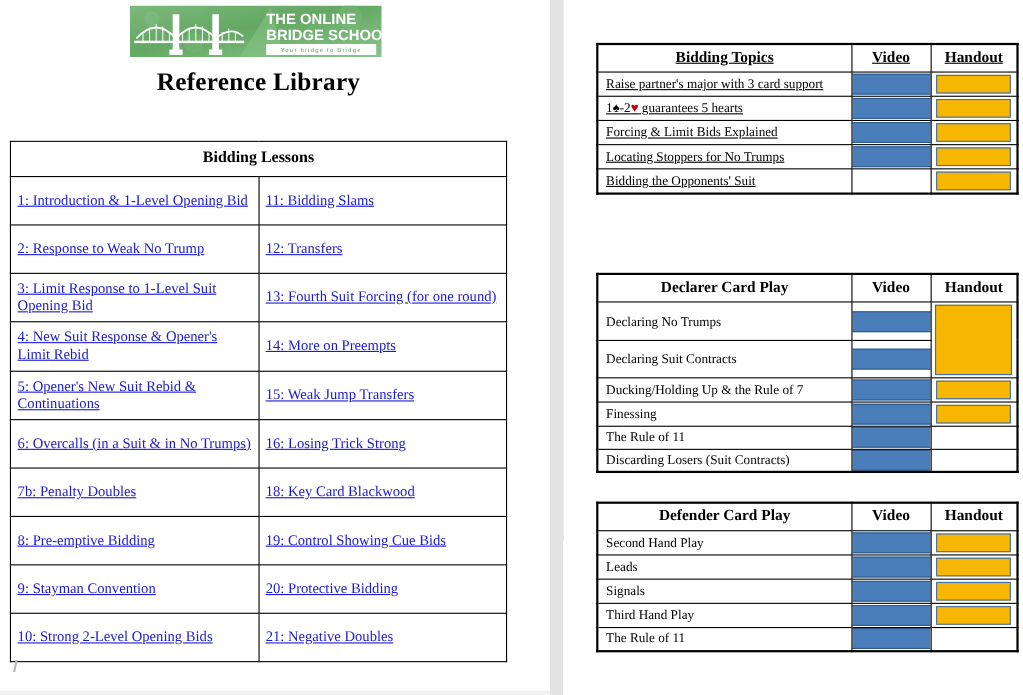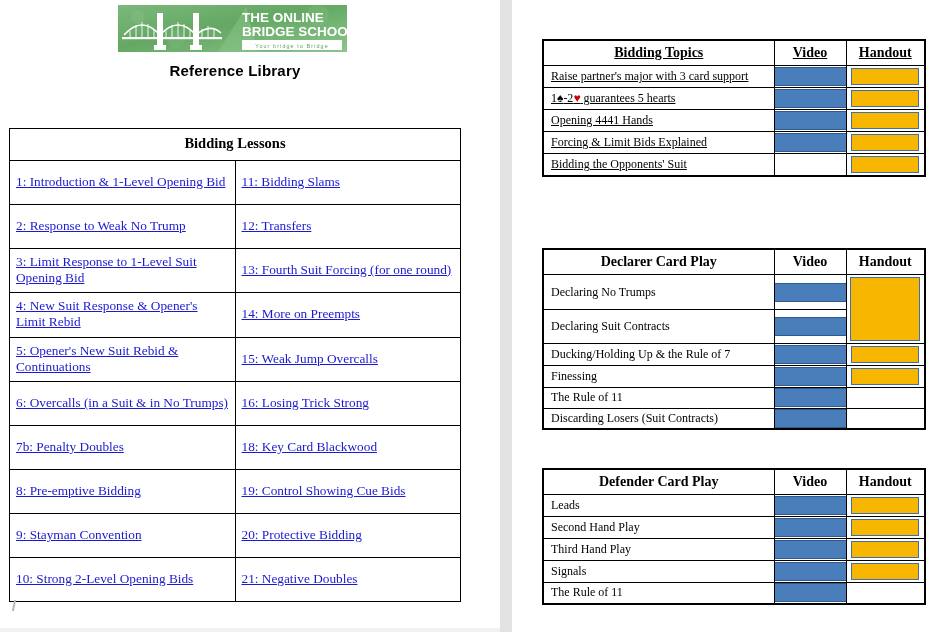--- a/index.html
+++ b/index.html
@@ -16,22 +16,22 @@
   .gutter     { position:absolute; left:500px; top:0; width:12px; height:632px; background:#e3e3e3; }
   .page-right { position:absolute; left:512px; top:0; width:418px; height:632px; background:#ffffff; }
 
   
   .logo-wrap { position:absolute; left:118px; top:5px; width:229px; height:47px; }
   .logo-svg  { display:block; width:229px; height:47px; }
 
   .doc-title {
     position:absolute; left:0; top:62px; width:470px;
     text-align:center;
-    font-family:Liberation Sans, sans-serif;
-    font-size:15px; font-weight:bold; color:#000;
+    font-family:Liberation Serif, serif;
+    font-size:23px; font-weight:bold; color:#000;
     letter-spacing:.2px;
   }
 
   
   .lessons {
     position:absolute; left:9px; top:128px; width:452px;
     border-collapse:collapse; table-layout:fixed;
     background:#fff;
   }
   .lessons td, .lessons th {
@@ -191,21 +191,21 @@
           <tr>
             <td class="cell"><a href="#">3: Limit Response to 1-Level Suit Opening Bid</a></td>
             <td class="cell"><a href="#">13: Fourth Suit Forcing (for one round)</a></td>
           </tr>
           <tr>
             <td class="cell"><a href="#">4: New Suit Response &amp; Opener's Limit Rebid</a></td>
             <td class="cell"><a href="#">14: More on Preempts</a></td>
           </tr>
           <tr>
             <td class="cell"><a href="#">5: Opener's  New Suit Rebid &amp; Continuations</a></td>
-            <td class="cell"><a href="#">15: Weak Jump Overcalls</a></td>
+            <td class="cell"><a href="#">15: Weak Jump Transfers</a></td>
           </tr>
           <tr>
             <td class="cell"><a href="#">6: Overcalls (in a Suit &amp; in No Trumps)</a></td>
             <td class="cell"><a href="#">16: Losing Trick Strong</a></td>
           </tr>
           <tr>
             <td class="cell"><a href="#">7b: Penalty Doubles</a></td>
             <td class="cell"><a href="#">18: Key Card Blackwood</a></td>
           </tr>
           <tr>
@@ -255,30 +255,30 @@
           <tr>
             <td class="label"><span>1<span style="color:#000000">♠</span>-2<span style="color:#cc0000">♥</span>&nbsp;guarantees 5 hearts</span></td>
             <td class="media">
               <span class="btn-video"></span>
             </td>
             <td class="media">
               <span class="btn-handout"></span>
             </td>
           </tr>
           <tr>
-            <td class="label">Opening 4441 Hands</td>
-            <td class="media">
-              <span class="btn-video"></span>
-            </td>
-            <td class="media">
-              <span class="btn-handout"></span>
-            </td>
-          </tr>
-          <tr>
             <td class="label">Forcing &amp; Limit Bids Explained</td>
+            <td class="media">
+              <span class="btn-video"></span>
+            </td>
+            <td class="media">
+              <span class="btn-handout"></span>
+            </td>
+          </tr>
+          <tr>
+            <td class="label">Locating Stoppers for No Trumps</td>
             <td class="media">
               <span class="btn-video"></span>
             </td>
             <td class="media">
               <span class="btn-handout"></span>
             </td>
           </tr>
           <tr>
             <td class="label">Bidding the Opponents' Suit</td>
             <td class="media empty-cell"></td>
@@ -342,61 +342,61 @@
           </tr>
           <tr>
             <td class="label">Discarding Losers (Suit Contracts)</td>
             <td class="media">
               <span class="btn-video"></span>
             </td>
             <td class="media empty-cell"></td>
           </tr>
         </tbody>
       </table>
-      <table class="topic-table" style="left: 30px; top: 468px;">
+      <table class="topic-table" style="left: 30px; top: 456px;">
         <colgroup>
           <col class="col-topic">
           <col class="col-video">
           <col class="col-handout">
         </colgroup>
         <tbody>
           <tr>
             <th>Defender Card Play</th>
             <th>Video</th>
             <th>Handout</th>
           </tr>
           <tr>
+            <td class="label">Second Hand Play</td>
+            <td class="media">
+              <span class="btn-video"></span>
+            </td>
+            <td class="media">
+              <span class="btn-handout"></span>
+            </td>
+          </tr>
+          <tr>
             <td class="label">Leads</td>
             <td class="media">
               <span class="btn-video"></span>
             </td>
             <td class="media">
               <span class="btn-handout"></span>
             </td>
           </tr>
           <tr>
-            <td class="label">Second Hand Play</td>
+            <td class="label">Signals</td>
             <td class="media">
               <span class="btn-video"></span>
             </td>
             <td class="media">
               <span class="btn-handout"></span>
             </td>
           </tr>
           <tr>
             <td class="label">Third Hand Play</td>
-            <td class="media">
-              <span class="btn-video"></span>
-            </td>
-            <td class="media">
-              <span class="btn-handout"></span>
-            </td>
-          </tr>
-          <tr>
-            <td class="label">Signals</td>
             <td class="media">
               <span class="btn-video"></span>
             </td>
             <td class="media">
               <span class="btn-handout"></span>
             </td>
           </tr>
           <tr>
             <td class="label">The Rule of 11</td>
             <td class="media">

